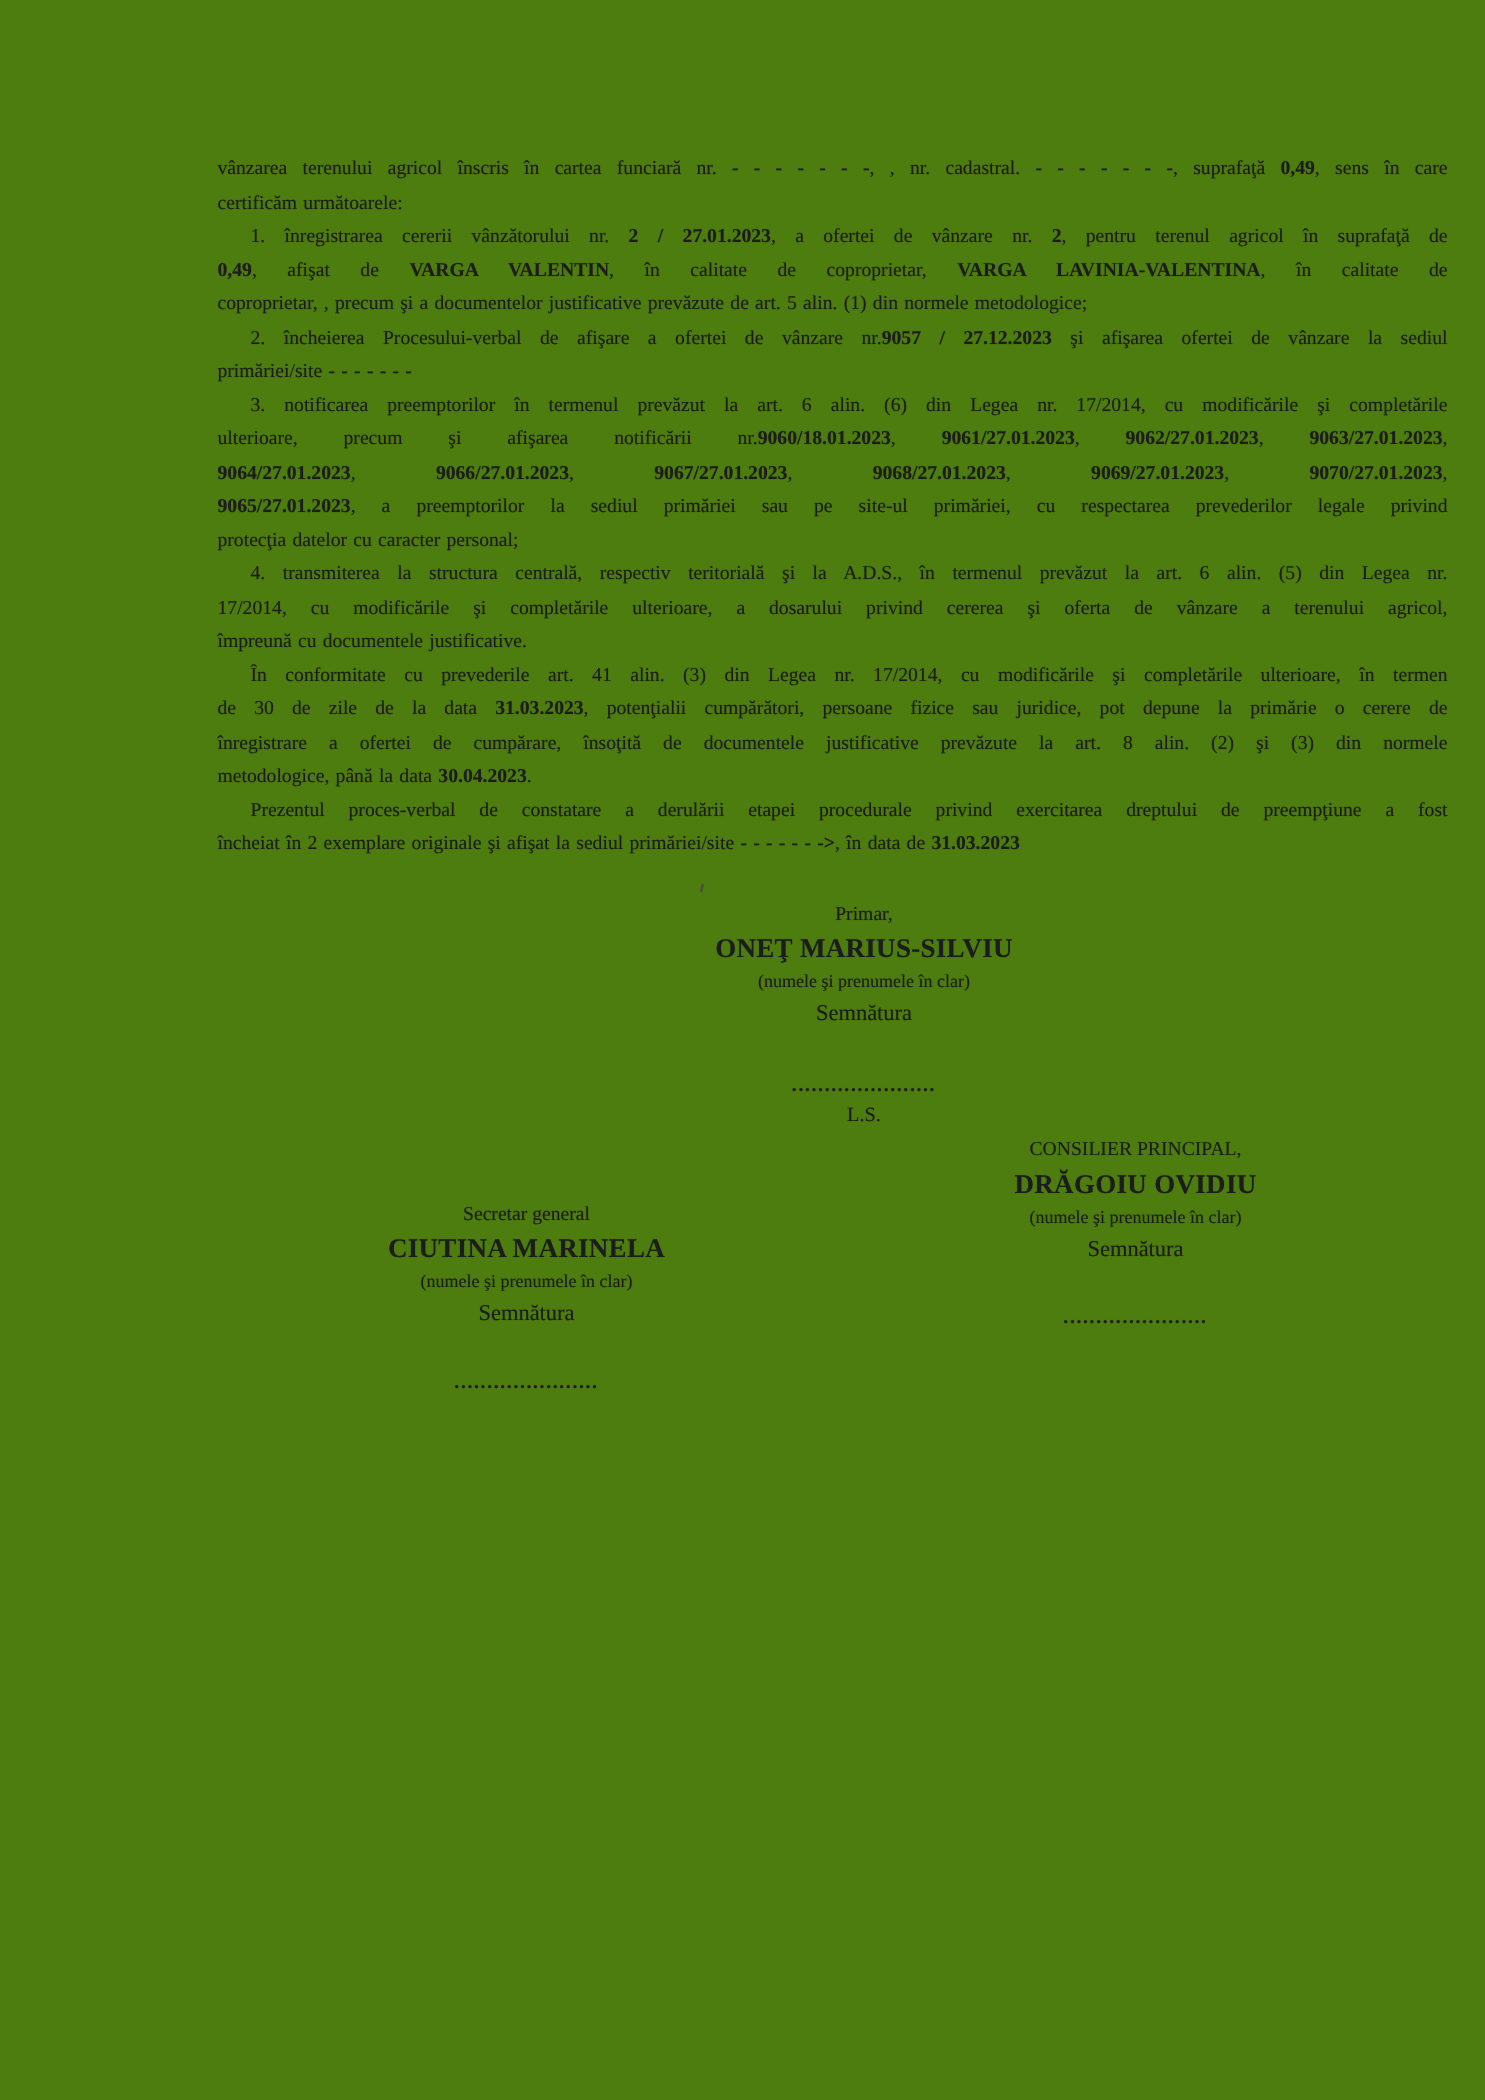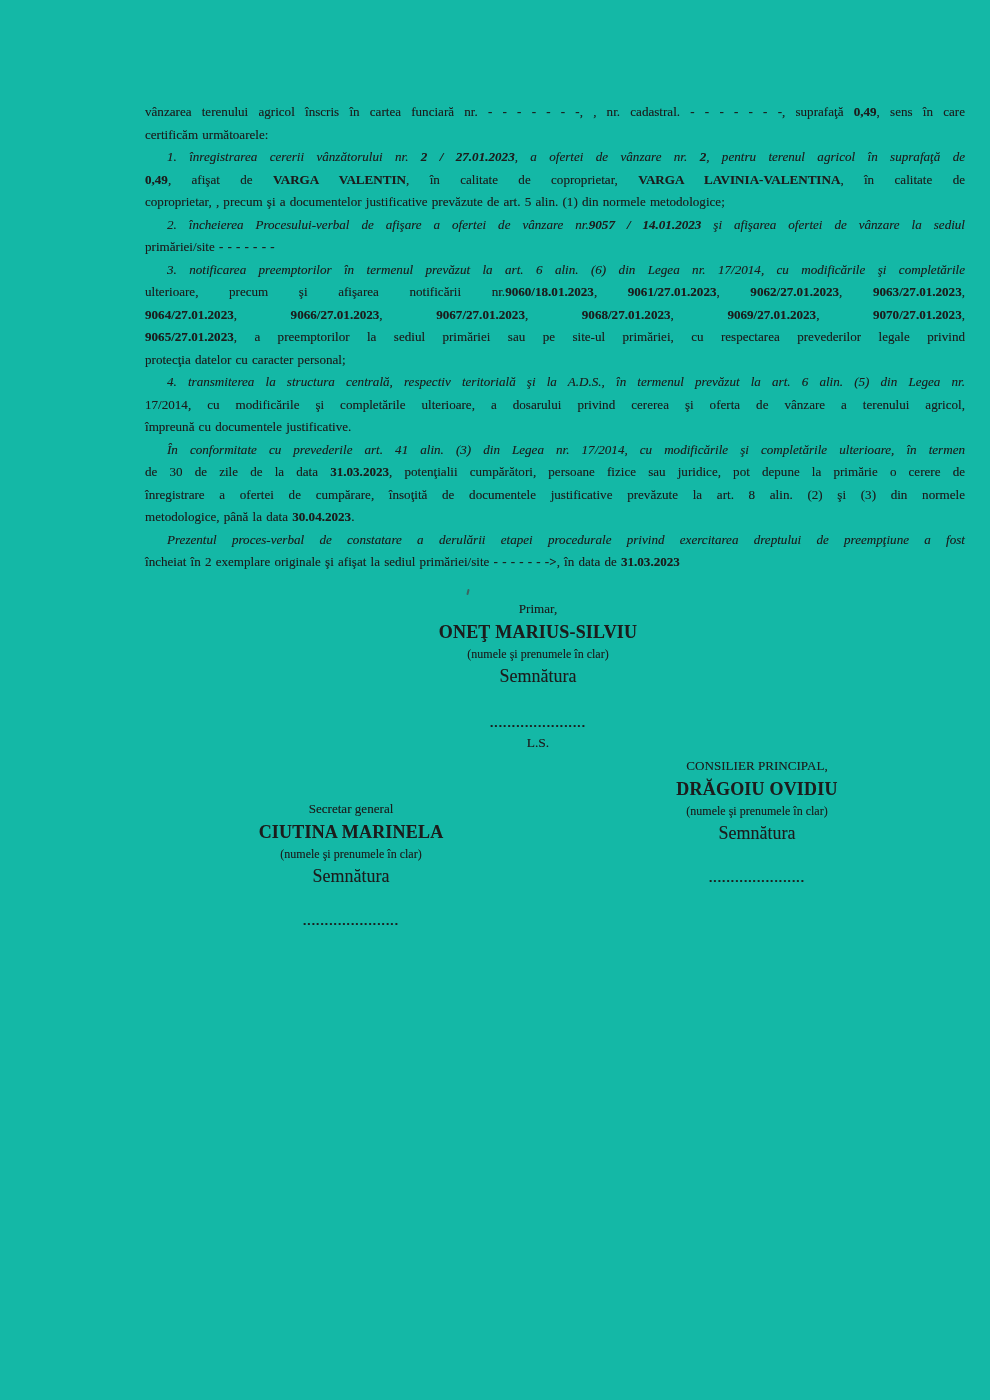--- a/index.html
+++ b/index.html
@@ -18,36 +18,36 @@
     position: absolute;
     left: 145px;
     top: 101px;
     width: 820px;
     font-size: 13.1px;
     line-height: 22.5px;
   }
   .line { text-align: justify; }
   .line.fill { text-align-last: justify; }
   .line:not(.fill) { word-spacing: 0.9px; }
-  .line.ind { padding-left: 22px; font-style: italic; }
+  .line.ind { padding-left: 22px; }
   .line b { font-weight: bold; }
 
   .sig {
     position: absolute;
     width: 340px;
     text-align: center;
     font-size: 13.1px;
   }
   .sig .role { line-height: 23px; }
   .sig .name { font-weight: bold; font-size: 18px; line-height: 24px; letter-spacing: 0.2px; }
   .sig .note { font-size: 12px; line-height: 21px; }
-  .sig .sign { font-size: 18px; line-height: 22px; }
+  .sig .sign { font-size: 15px; line-height: 22px; }
   .sig .dots { font-weight: bold; letter-spacing: 1.1px; line-height: 20px; white-space: nowrap; }
   .sig .seal { font-size: 13.5px; line-height: 20px; }
-  #sig-primar { left: 368px; top: 597px; }
+  #sig-primar { left: 406px; top: 597px; }
   #sig-primar .dots { margin-top: 26px; }
   #sig-secretar { left: 181px; top: 756px; margin-top: 41px; }
   #sig-secretar .dots { margin-top: 24px; }
   #sig-consilier { left: 587px; top: 754px; }
   #sig-consilier .dots { margin-top: 24px; }
 
   .speck {
     position: absolute;
     left: 467px;
     top: 589px;
@@ -55,29 +55,29 @@
     height: 6px;
     background: #4a4a4a;
     border-radius: 1px;
     transform: rotate(14deg);
     opacity: 0.75;
   }
 </style>
 </head>
 <body>
 
-<div class="page" style="background: #14b8a6; color: rgb(28, 28, 28);">
+<div class="page" style="background: #4d7c0f; color: rgb(28, 28, 28);">
 
   <div class="body-text" id="doc-body">
       <div class="line fill"><span>vânzarea terenului agricol înscris în cartea funciară nr. </span><b>- - - - - - -</b><span>, , nr. cadastral. </span><b>- - - - - - -</b><span>, suprafaţă </span><b>0,49</b><span>, sens în care</span></div>
       <div class="line"><span>certificăm următoarele:</span></div>
       <div class="line fill ind"><span>1. înregistrarea cererii vânzătorului nr. </span><b>2 / 27.01.2023</b><span>, a ofertei de vânzare nr. </span><b>2</b><span>, pentru terenul agricol în suprafaţă de</span></div>
       <div class="line fill"><b>0,49</b><span>, afişat de </span><b>VARGA VALENTIN</b><span>, în calitate de coproprietar, </span><b>VARGA LAVINIA-VALENTINA</b><span>, în calitate de</span></div>
       <div class="line"><span>coproprietar, , precum şi a documentelor justificative prevăzute de art. 5 alin. (1) din normele metodologice;</span></div>
-      <div class="line fill ind"><span>2. încheierea Procesului-verbal de afişare a ofertei de vânzare nr.</span><b>9057 / 14.01.2023</b><span> şi afişarea ofertei de vânzare la sediul</span></div>
+      <div class="line fill ind"><span>2. încheierea Procesului-verbal de afişare a ofertei de vânzare nr.</span><b>9057 / 27.12.2023</b><span> şi afişarea ofertei de vânzare la sediul</span></div>
       <div class="line"><span>primăriei/site </span><b>- - - - - - -</b></div>
       <div class="line fill ind"><span>3. notificarea preemptorilor în termenul prevăzut la art. 6 alin. (6) din Legea nr. 17/2014, cu modificările şi completările</span></div>
       <div class="line fill"><span>ulterioare, precum şi afişarea notificării nr.</span><b>9060/18.01.2023</b><span>, </span><b>9061/27.01.2023</b><span>, </span><b>9062/27.01.2023</b><span>, </span><b>9063/27.01.2023</b><span>,</span></div>
       <div class="line fill"><b>9064/27.01.2023</b><span>, </span><b>9066/27.01.2023</b><span>, </span><b>9067/27.01.2023</b><span>, </span><b>9068/27.01.2023</b><span>, </span><b>9069/27.01.2023</b><span>, </span><b>9070/27.01.2023</b><span>,</span></div>
       <div class="line fill"><b>9065/27.01.2023</b><span>, a preemptorilor la sediul primăriei sau pe site-ul primăriei, cu respectarea prevederilor legale privind</span></div>
       <div class="line"><span>protecţia datelor cu caracter personal;</span></div>
       <div class="line fill ind"><span>4. transmiterea la structura centrală, respectiv teritorială şi la A.D.S., în termenul prevăzut la art. 6 alin. (5) din Legea nr.</span></div>
       <div class="line fill"><span>17/2014, cu modificările şi completările ulterioare, a dosarului privind cererea şi oferta de vânzare a terenului agricol,</span></div>
       <div class="line"><span>împreună cu documentele justificative.</span></div>
       <div class="line fill ind"><span>În conformitate cu prevederile art. 41 alin. (3) din Legea nr. 17/2014, cu modificările şi completările ulterioare, în termen</span></div>

